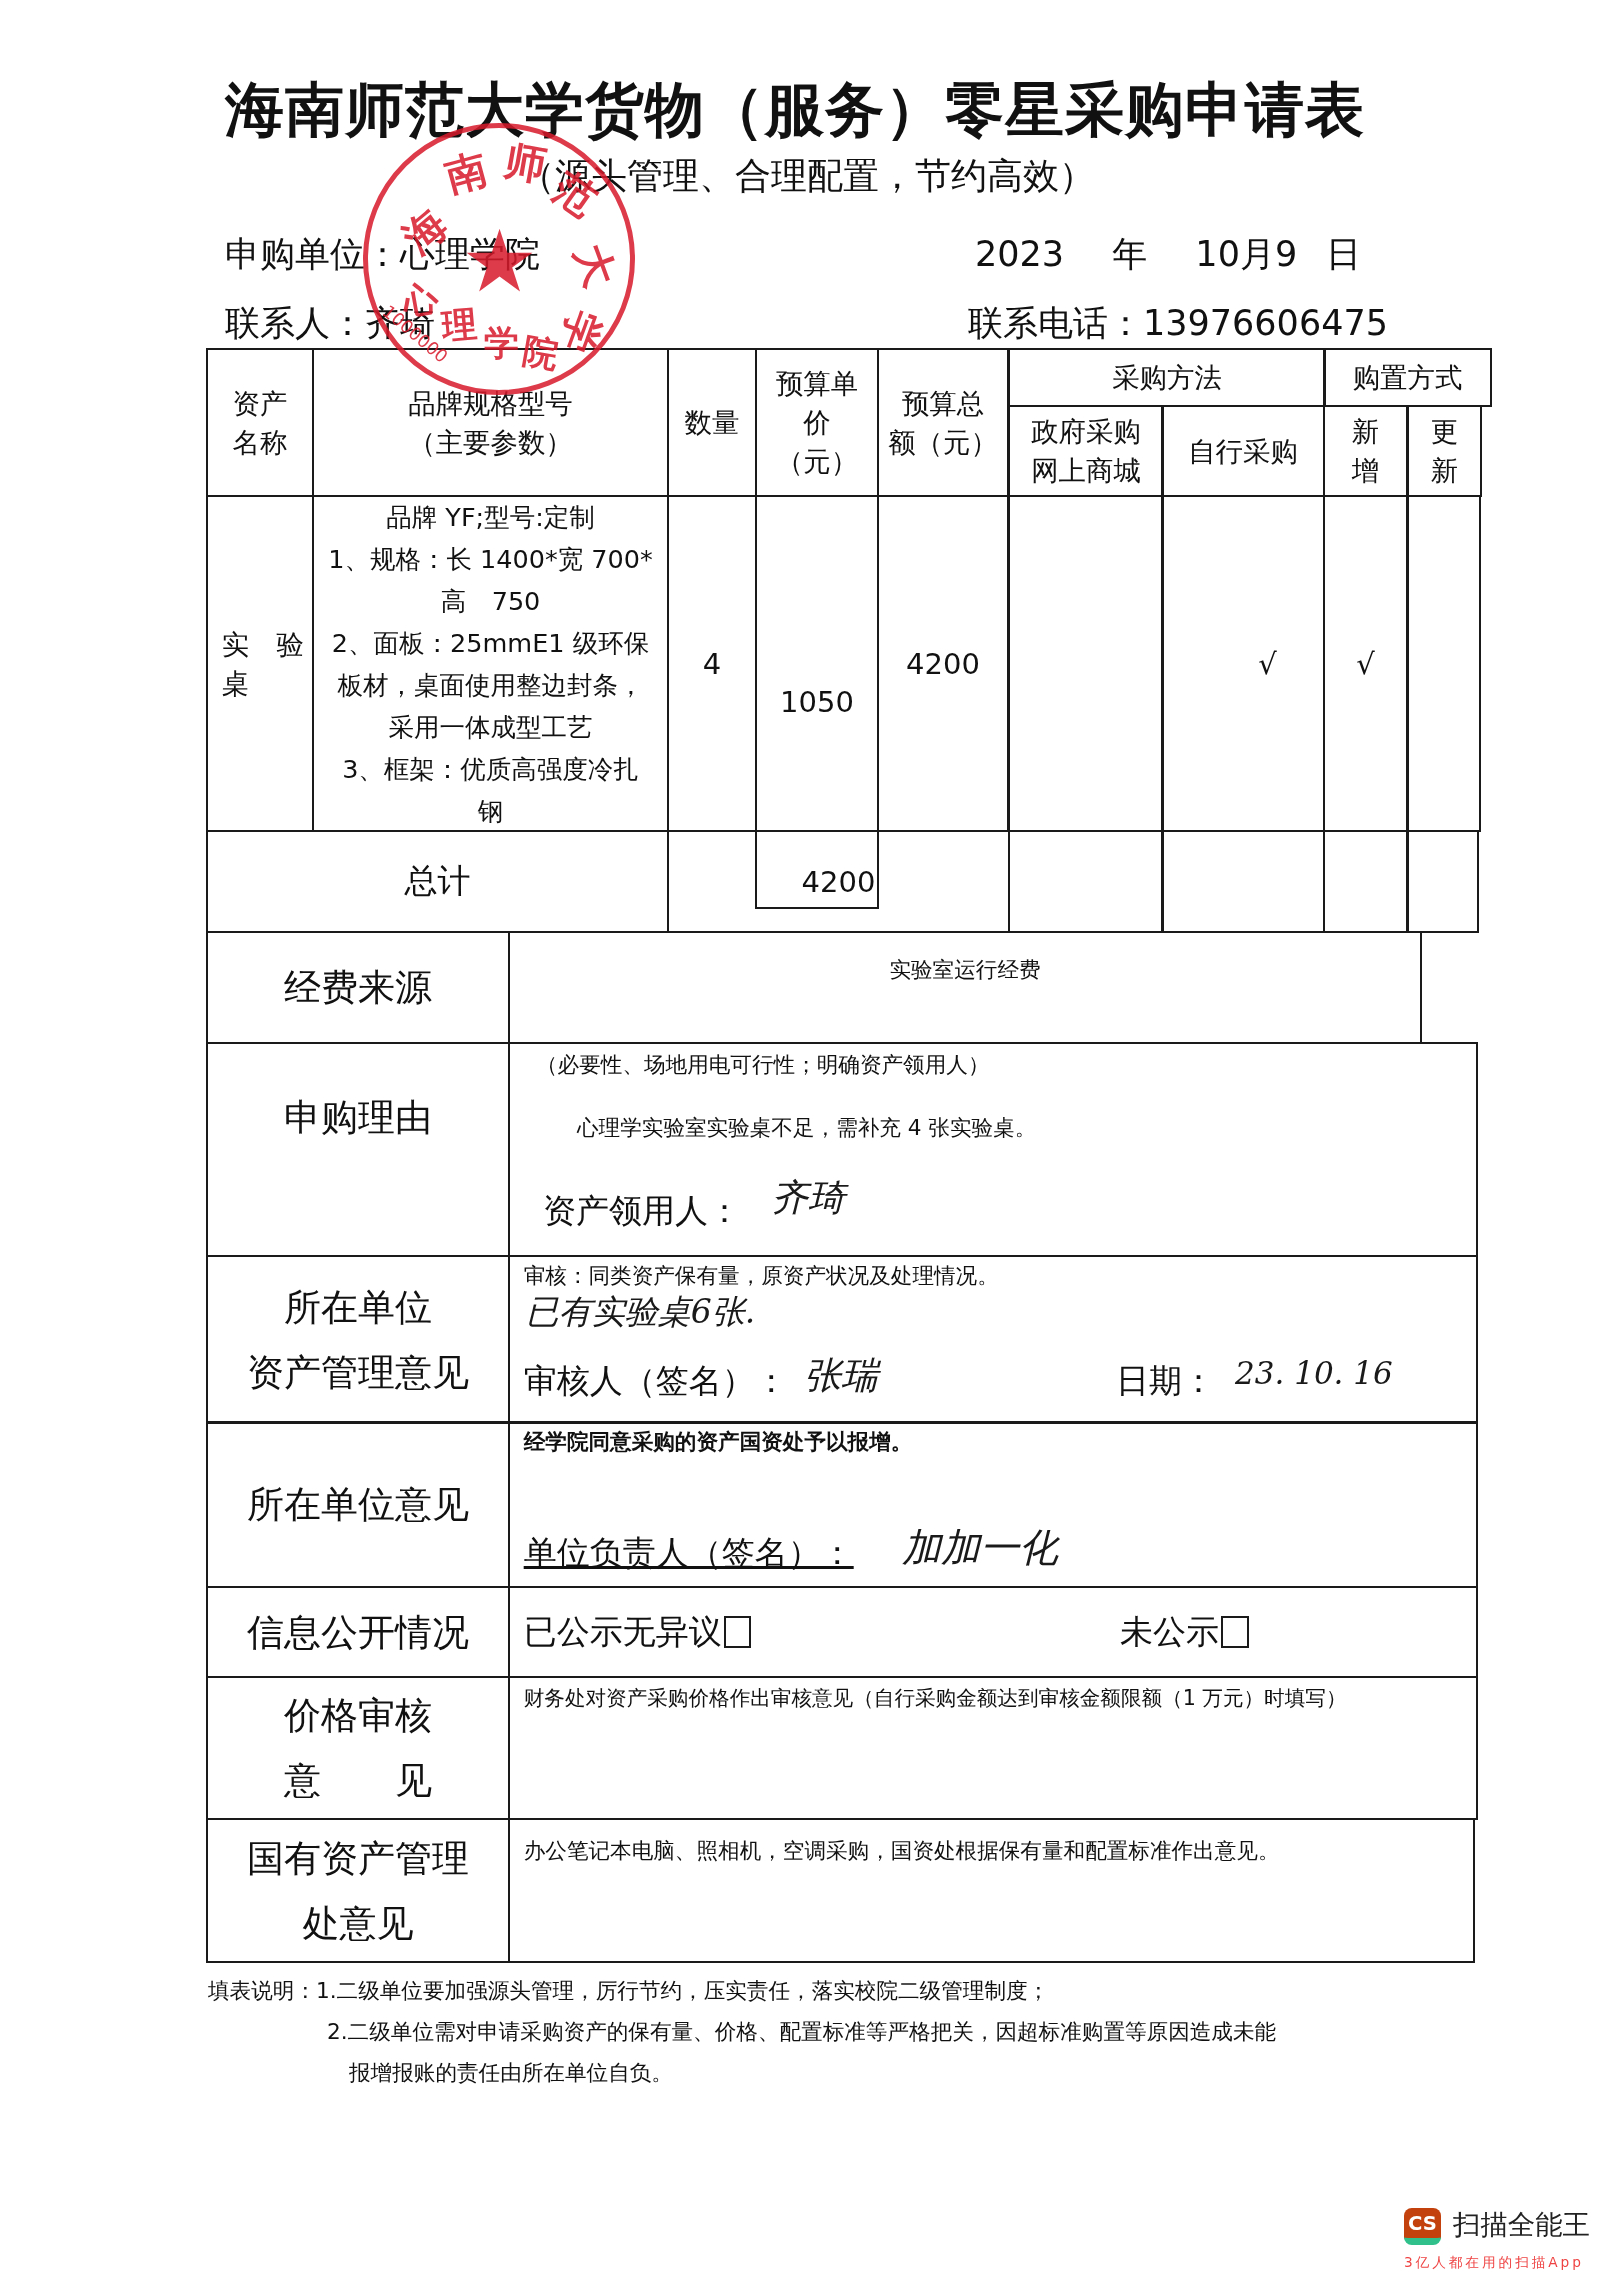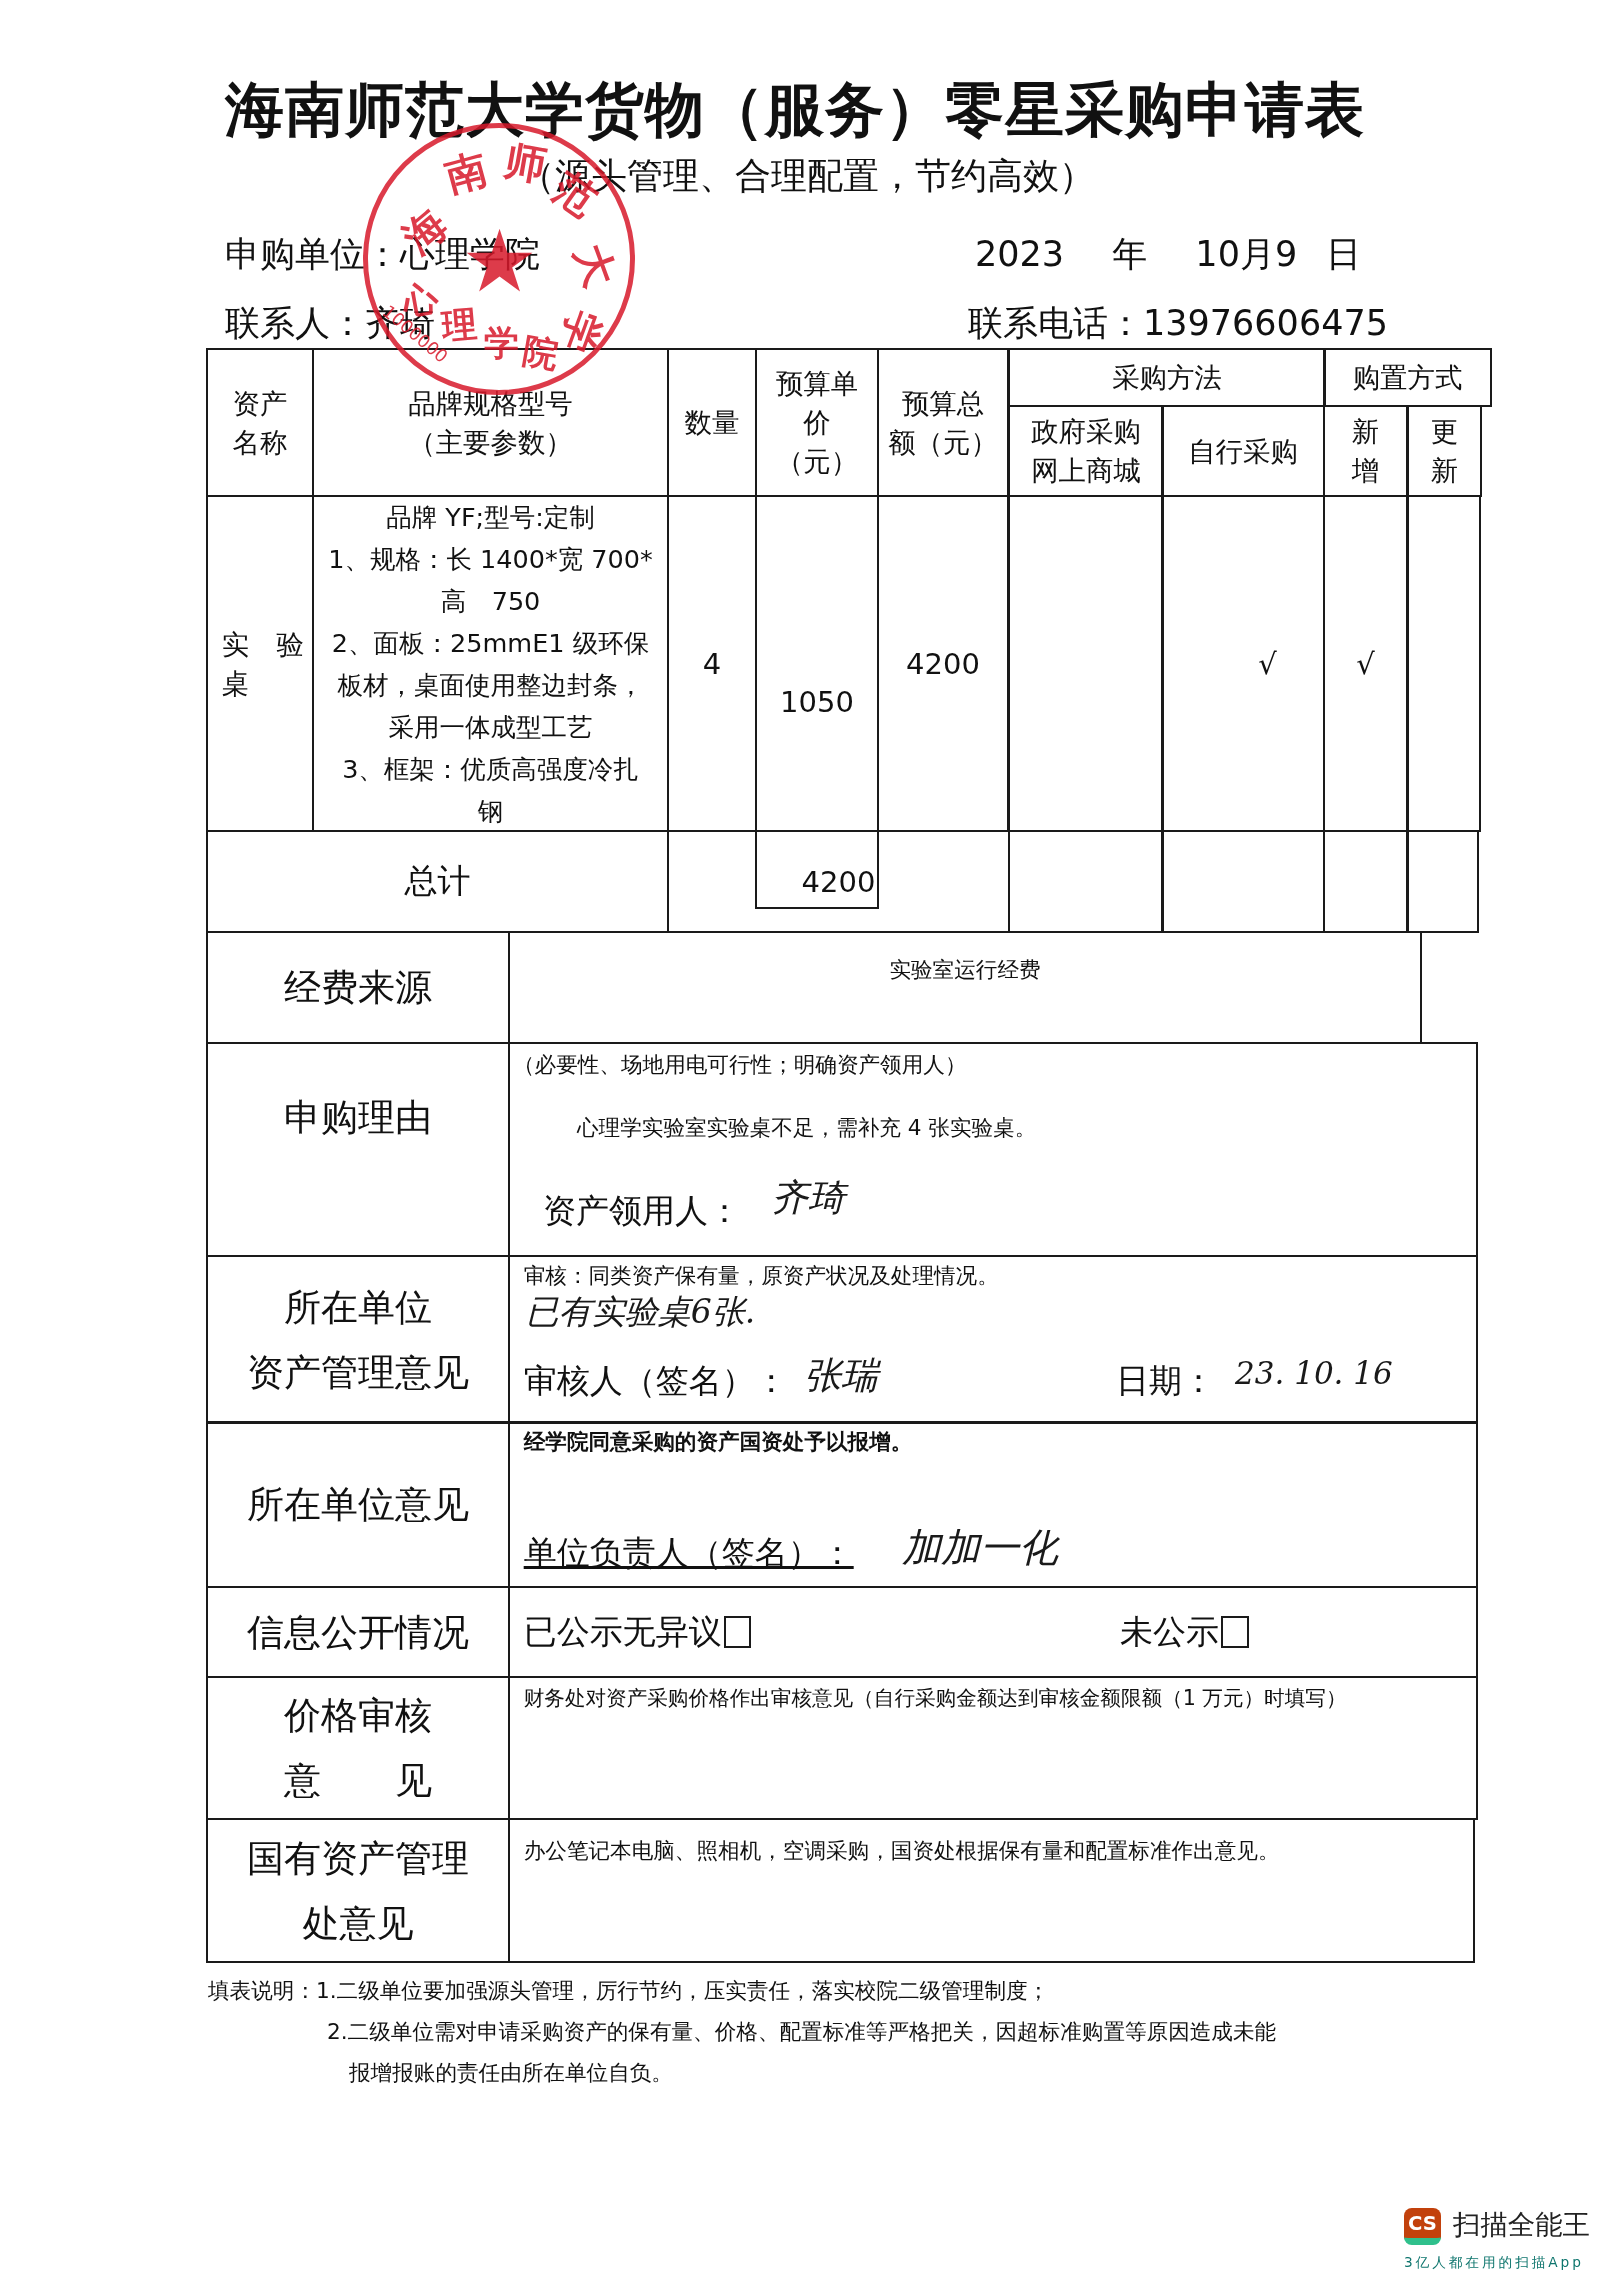--- a/index.html
+++ b/index.html
@@ -18,21 +18,21 @@
   .small { font-size:21.6px; }
   .mid { font-size:33px; }
   .hand { font-family:"DejaVu Serif", serif; font-style:italic; font-size:37px; color:#1a1a1a; }
   .notes { font-size:21.6px; white-space:nowrap; }
   .stamp { left:363px; top:123px; width:272px; height:272px; border:5.9px solid #d8192b; border-radius:50%; box-sizing:border-box; pointer-events:none; opacity:0.85; }
   .stamp-star { position:absolute; left:93px; top:90px; font-size:86px; color:#d8192b; line-height:1; }
   .stamp-char { position:absolute; color:#d8192b; font-size:41px; font-weight:bold; }
   .stamp-digits { position:absolute; color:#d8192b; font-size:17.6px; left:7.8px; top:196px; transform:rotate(40deg); }
   .cs-logo { left:1404px; top:2208px; width:37px; height:37px; border-radius:7.8px; background:#c2410c; color:#fff; font-weight:bold; font-size:19.6px; display:flex; align-items:center; justify-content:center; border-bottom:7.8px solid #2fc08c; box-sizing:border-box; }
   .cs-name { left:1453px; top:2207px; font-size:27.4px; color:#222; white-space:nowrap; }
-  .cs-tag { left:1404px; top:2254px; font-size:13.7px; color:#0f766e; letter-spacing:2.9px; white-space:nowrap; }
+  .cs-tag { left:1404px; top:2254px; font-size:13.7px; color:#ef4444; letter-spacing:2.9px; white-space:nowrap; }
 </style>
 </head>
 <body>
 
 <div class="abs title">海南师范大学货物（服务）零星采购申请表</div>
 <div class="abs subtitle">（源头管理、合理配置，节约高效）</div>
 
 <div class="abs meta" style="left:225px; top:231px;">
   <span>申购单位：</span><span>心理学院</span>
 </div>
@@ -96,21 +96,21 @@
 <div class="cell" style="left:1323px; top:830px; width:85px; height:103px;"></div>
 <div class="cell" style="left:1407px; top:830px; width:72px; height:103px;"></div>
 
 <div class="cell label" style="left:206px; top:931px; width:304px; height:113px;">经费来源</div>
 <div class="cell content" style="left:508px; top:931px; width:914px; height:113px;">
   <div class="small" style="width:100%; text-align:center; margin-top:21.6px;">实验室运行经费</div>
 </div>
 
 <div class="cell label" style="left:206px; top:1042px; width:304px; height:215px; align-items:flex-start; padding-top:41px;">申购理由</div>
 <div class="cell content" style="left:508px; top:1042px; width:970px; height:215px;">
-  <div class="abs small" style="left:3px; top:5.9px;">（必要性、场地用电可行性；明确资产领用人）</div>
+  <div class="abs small" style="left:26px; top:5.9px;">（必要性、场地用电可行性；明确资产领用人）</div>
   <div class="abs small" style="left:67px; top:69px;">心理学实验室实验桌不足，需补充 4 张实验桌。</div>
   <div class="abs mid" style="left:33px; top:145px;">资产领用人：</div>
   <div class="abs hand" style="left:261px; top:129px;">齐琦</div>
 </div>
 
 <div class="cell label" style="left:206px; top:1255px; width:304px; height:169px; flex-direction:column;">
   <div>所在单位</div>
   <div>资产管理意见</div>
 </div>
 <div class="cell content" style="left:508px; top:1255px; width:970px; height:169px;">

